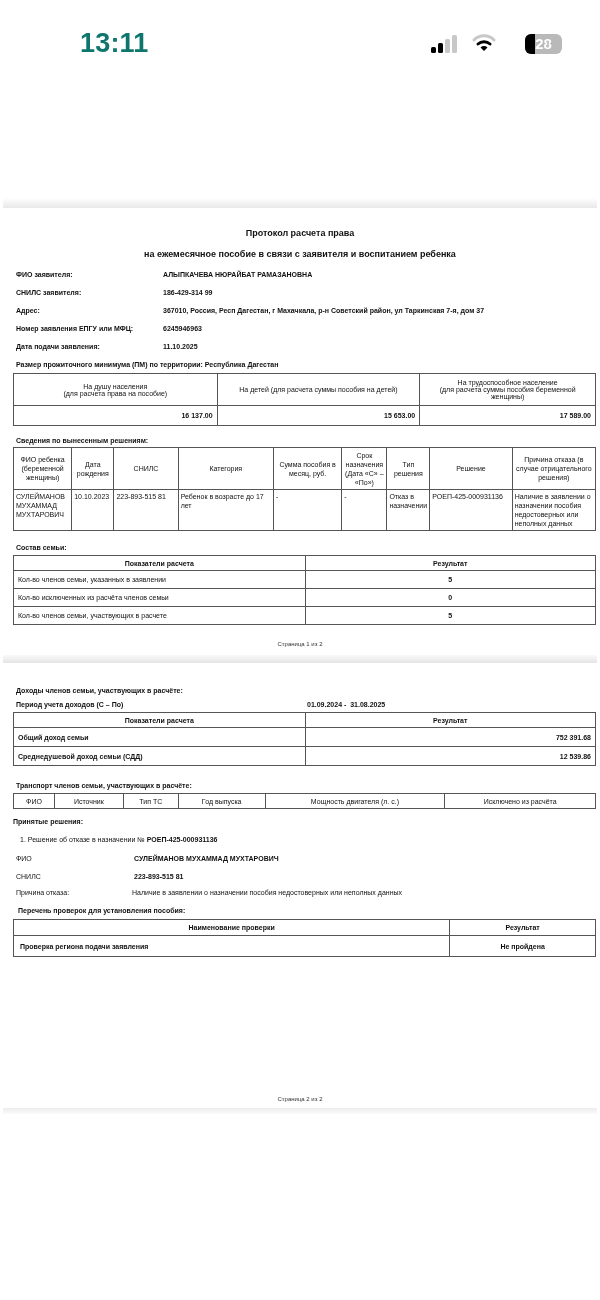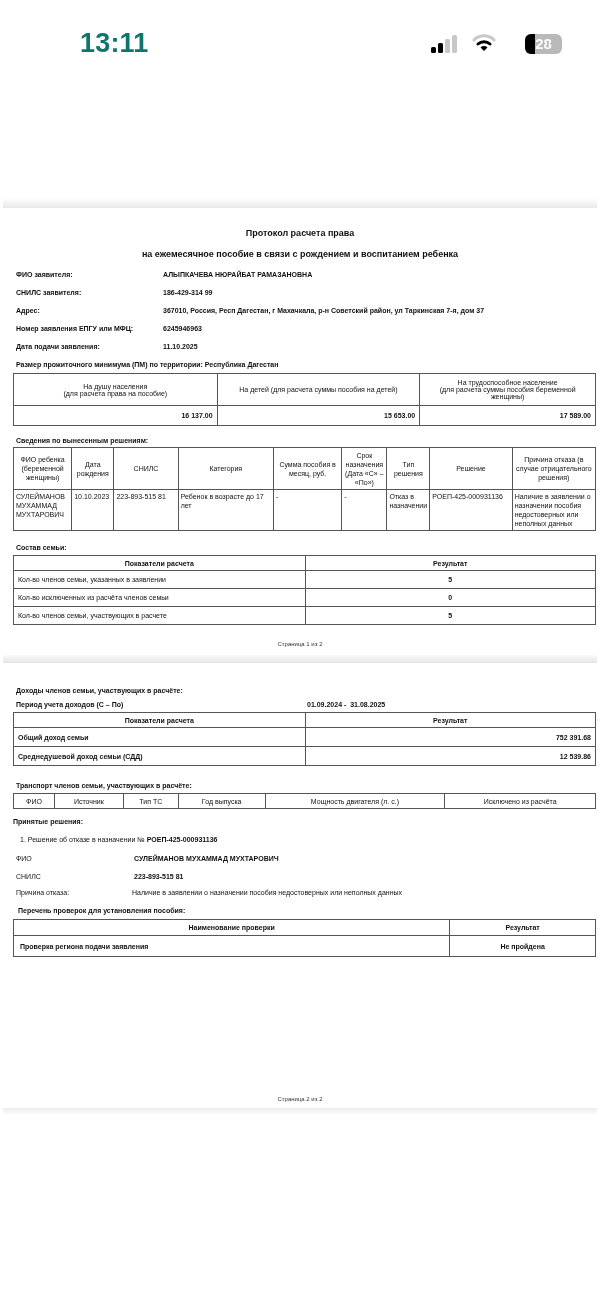--- a/index.html
+++ b/index.html
@@ -56,21 +56,21 @@
       <div class="battery-fill" id="battery-fill" style="width: 10.36px;"></div>
       <div class="battery-text">28</div>
     </div>
     <div class="battery-cap"></div>
   </div>
 </div>
 
 <div class="page-shadow-top" style="top:198px;"></div>
 <div>
   <div class="doc-title" style="top:228px;">Протокол расчета права</div>
-  <div class="doc-title" style="top:249px;">на ежемесячное пособие в связи с рождением и воспитанием ребенка</div>
+  <div class="doc-title" style="top:249px;">на ежемесячное пособие в связи с заявителя и воспитанием ребенка</div>
 
   <div class="field-label" style="top:271px;">ФИО заявителя:</div>
   <div class="field-value" style="top:271px;">АЛЫПКАЧЕВА НЮРАЙБАТ РАМАЗАНОВНА</div>
   <div class="field-label" style="top:289px;">СНИЛС заявителя:</div>
   <div class="field-value" style="top:289px;">186-429-314 99</div>
   <div class="field-label" style="top:307px;">Адрес:</div>
   <div class="field-value" style="top:307px;">367010, Россия, Респ Дагестан, г Махачкала, р-н Советский район, ул Таркинская 7-я, дом 37</div>
   <div class="field-label" style="top:325px;">Номер заявления ЕПГУ или МФЦ:</div>
   <div class="field-value" style="top:325px;">6245946963</div>
   <div class="field-label" style="top:343px;">Дата подачи заявления:</div>

